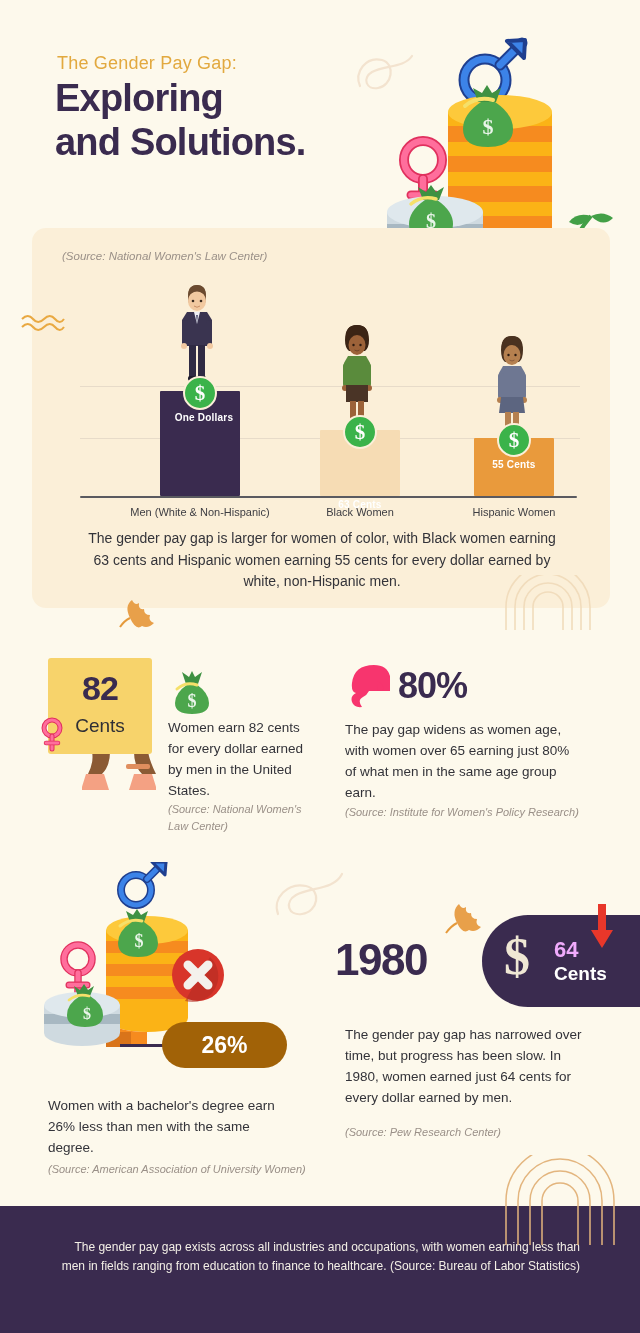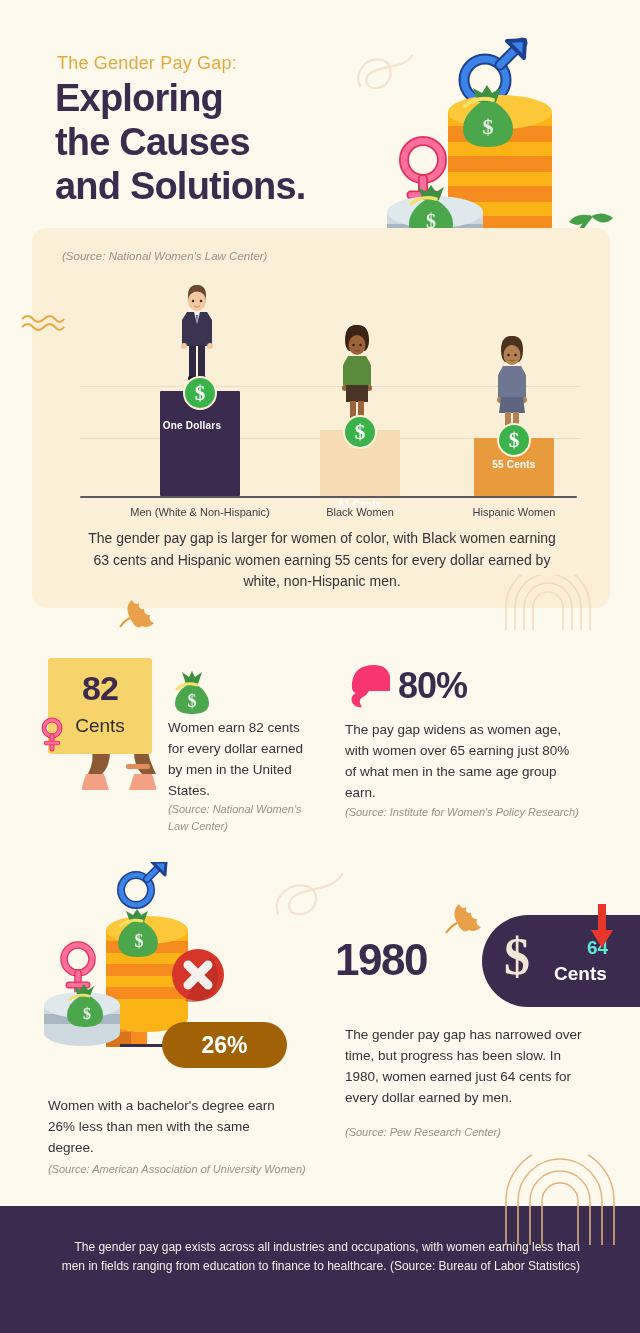--- a/index.html
+++ b/index.html
@@ -119,21 +119,20 @@
 <div class="header">
 
   <svg class="deco" style="left:352px;top:48px;" width="70" height="48" viewBox="0 0 70 48">
     <path d="M8 38 C2 24 14 8 30 12 C44 16 40 38 26 40 C14 42 10 30 20 24 C32 17 52 20 60 8" fill="none" stroke="#F3E3CF" stroke-width="2.2" stroke-linecap="round"></path>
   </svg>
 
   <div class="eyebrow">The Gender Pay Gap:</div>
 
   <div class="headline">
     <div>Exploring</div>
-    <div>the Causes</div>
     <div>and Solutions.</div>
   </div>
 
   <svg class="hero-illo" viewBox="0 0 230 262">
 
     <g>
       <circle cx="100" cy="52" r="21" fill="none" stroke="#1F3F8F" stroke-width="11"></circle>
       <circle cx="100" cy="52" r="21" fill="none" stroke="#3C83E8" stroke-width="7"></circle>
       <path d="M115 37 L137 15" stroke="#1F3F8F" stroke-width="11" stroke-linecap="round"></path>
       <path d="M115 37 L137 15" stroke="#3C83E8" stroke-width="7" stroke-linecap="round"></path>
@@ -220,21 +219,21 @@
         <circle cx="11" cy="65" r="3" fill="#F2C9A0"></circle>
           <circle cx="37" cy="65" r="3" fill="#F2C9A0"></circle>
         <rect x="16" y="64" width="7" height="33" fill="#2F2A43"></rect>
         <rect x="25" y="64" width="7" height="33" fill="#2F2A43"></rect>
         <rect x="15" y="95" width="9" height="5" rx="2" fill="#1E1B2C"></rect>
         <rect x="24" y="95" width="9" height="5" rx="2" fill="#1E1B2C"></rect>
       </svg>
 
       <div class="bar" style="left:80px;width:80px;height:105px;background:#3A2B4F;"></div>
       <div class="coin" style="left:103px;top:90px;">$</div>
-      <div class="bar-label" style="left:80px;width:64px;top:126px;color:#FFFFFF;margin-top:8px;">One Dollars</div>
+      <div class="bar-label" style="left:92px;width:64px;top:126px;color:#FFFFFF;">One Dollars</div>
       <div class="cat-label" style="left:30px;width:180px;">Men (White &amp; Non-Hispanic)</div>
     </div>
 
     <div>
       <svg class="person" style="left:255px;top:35px;" width="44" height="120" viewBox="0 0 44 120">
         <path d="M10 19 q0 -15 12 -15 q12 0 12 15 q0 8 -4 11 h-16 q-4 -3 -4 -11z" fill="#3B2415"></path>
         <ellipse cx="22" cy="24" rx="8.5" ry="10" fill="#9C6239"></ellipse>
         <path d="M11 18 q11 -11 22 0 q1 -14 -11 -14 q-12 0 -11 14z" fill="#3B2415"></path>
         <circle cx="18.5" cy="24" r="1.2" fill="#2A1A10"></circle>
           <circle cx="25.5" cy="24" r="1.2" fill="#2A1A10"></circle>
@@ -430,21 +429,21 @@
     <path d="M6 35 q5 -7 11 -10" stroke="#E59A3B" stroke-width="2" fill="none"></path>
     <path d="M17 25 q-6 -12 2 -19 q3 6 7 3 q-1 7 5 6 q0 6 6 6 q-2 6 4 8 q-6 6 -12 3 q-6 5 -12 -7z" fill="#E8A04A"></path>
   </svg>
 
   <div class="year-big" style="position:absolute;left:335px;top:935px;">1980</div>
 
   <div style="position:absolute;left:482px;top:915px;width:175px;height:92px;
               background:#3A2B4F;border-radius:46px 0 0 46px;">
     <span style="position:absolute;left:22px;top:16px;font-size:52px;font-weight:bold;
                  color:#EFE7D4;font-family:'Liberation Serif',serif;line-height:1;">$</span>
-    <span style="position:absolute;left:72px;top:22px;font-size:19px;font-weight:bold;color:#5eead4;margin-left:33px;">64</span>
+    <span style="position:absolute;left:72px;top:22px;font-size:22px;font-weight:bold;color:#f0abfc;">64</span>
     <span style="position:absolute;left:72px;top:48px;font-size:19px;font-weight:bold;color:#fff;">Cents</span>
   </div>
 
   <svg class="deco" style="left:589px;top:904px;" width="26" height="46" viewBox="0 0 26 46">
     <path d="M9 0 h8 v26 h7 l-11 18 l-11 -18 h7 z" fill="#E8372A"></path>
   </svg>
 
   <div class="stat-body" style="position:absolute;left:345px;top:1024px;width:245px;">The gender pay gap has narrowed over time, but progress has been slow. In 1980, women earned just 64 cents for every dollar earned by men.</div>
   <div class="stat-source" style="position:absolute;left:345px;top:1124px;width:250px;">(Source: Pew Research Center)</div>
 </div>

